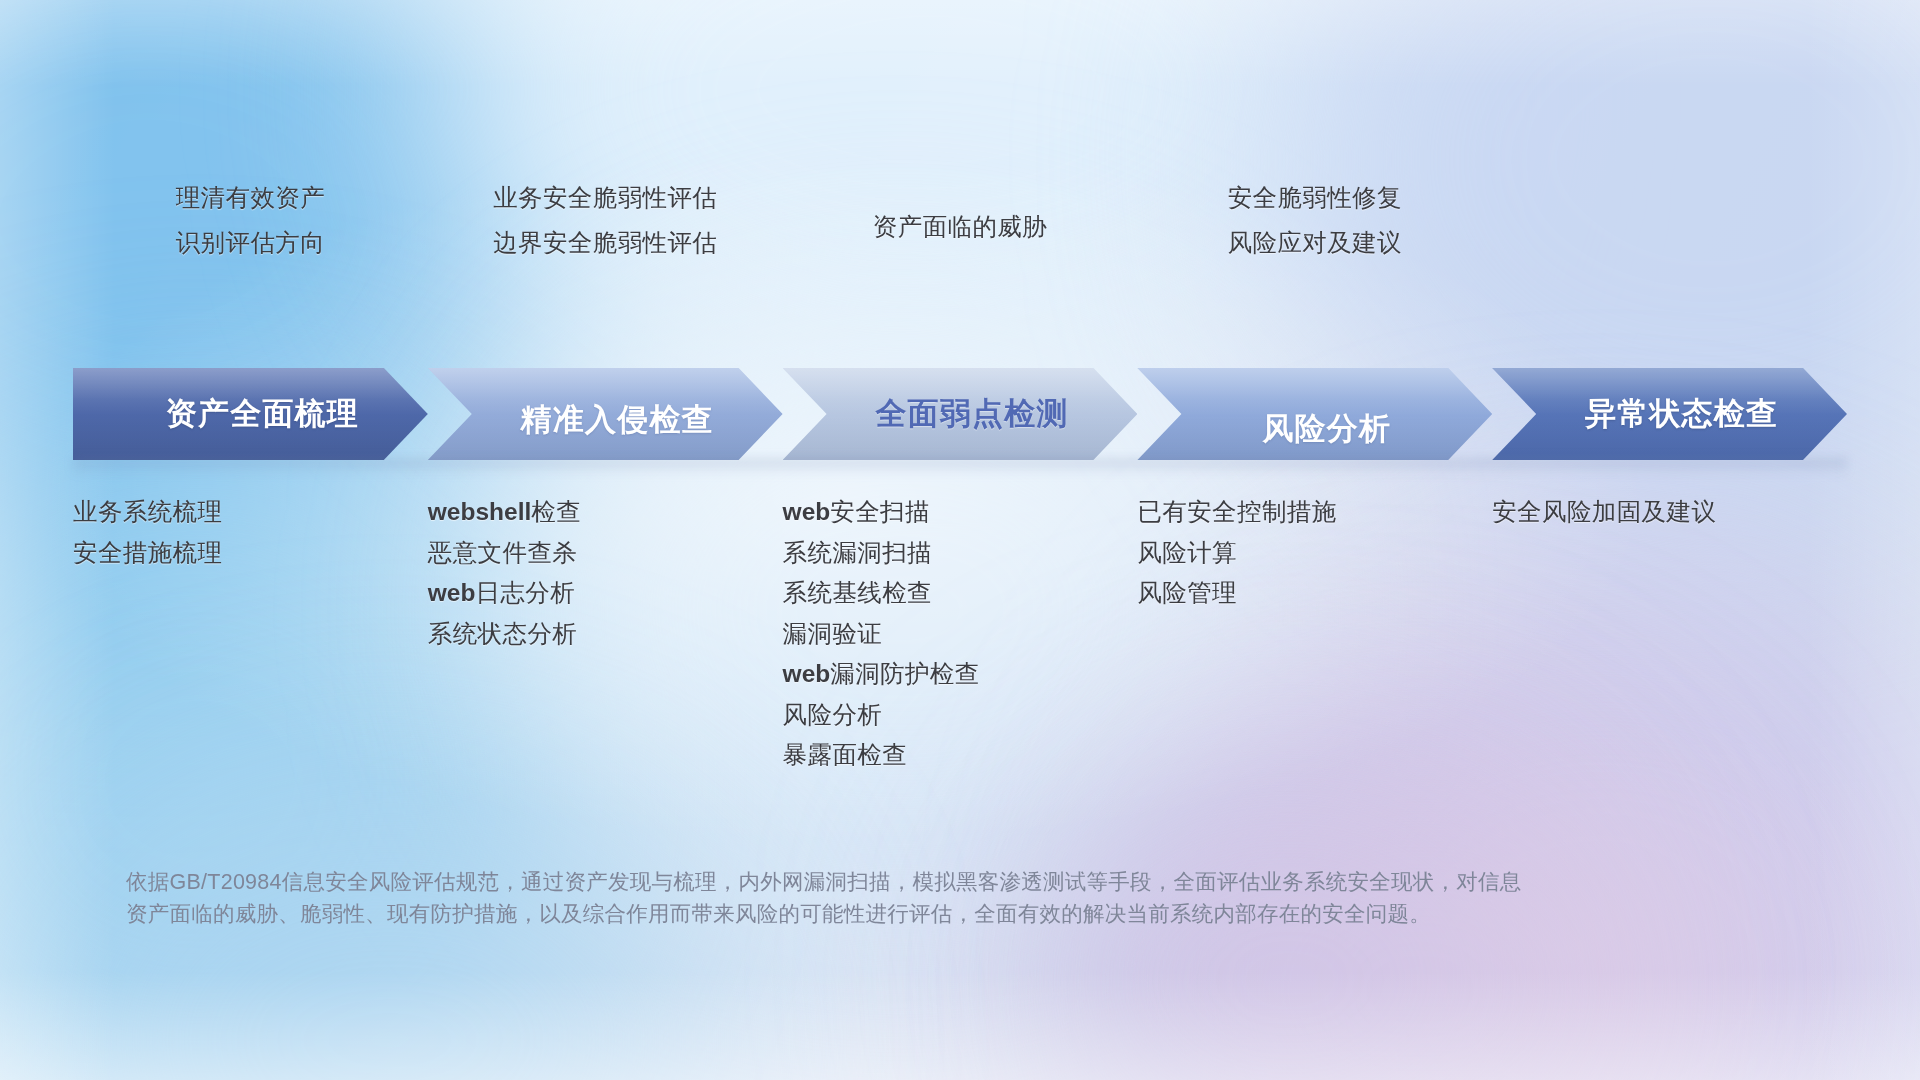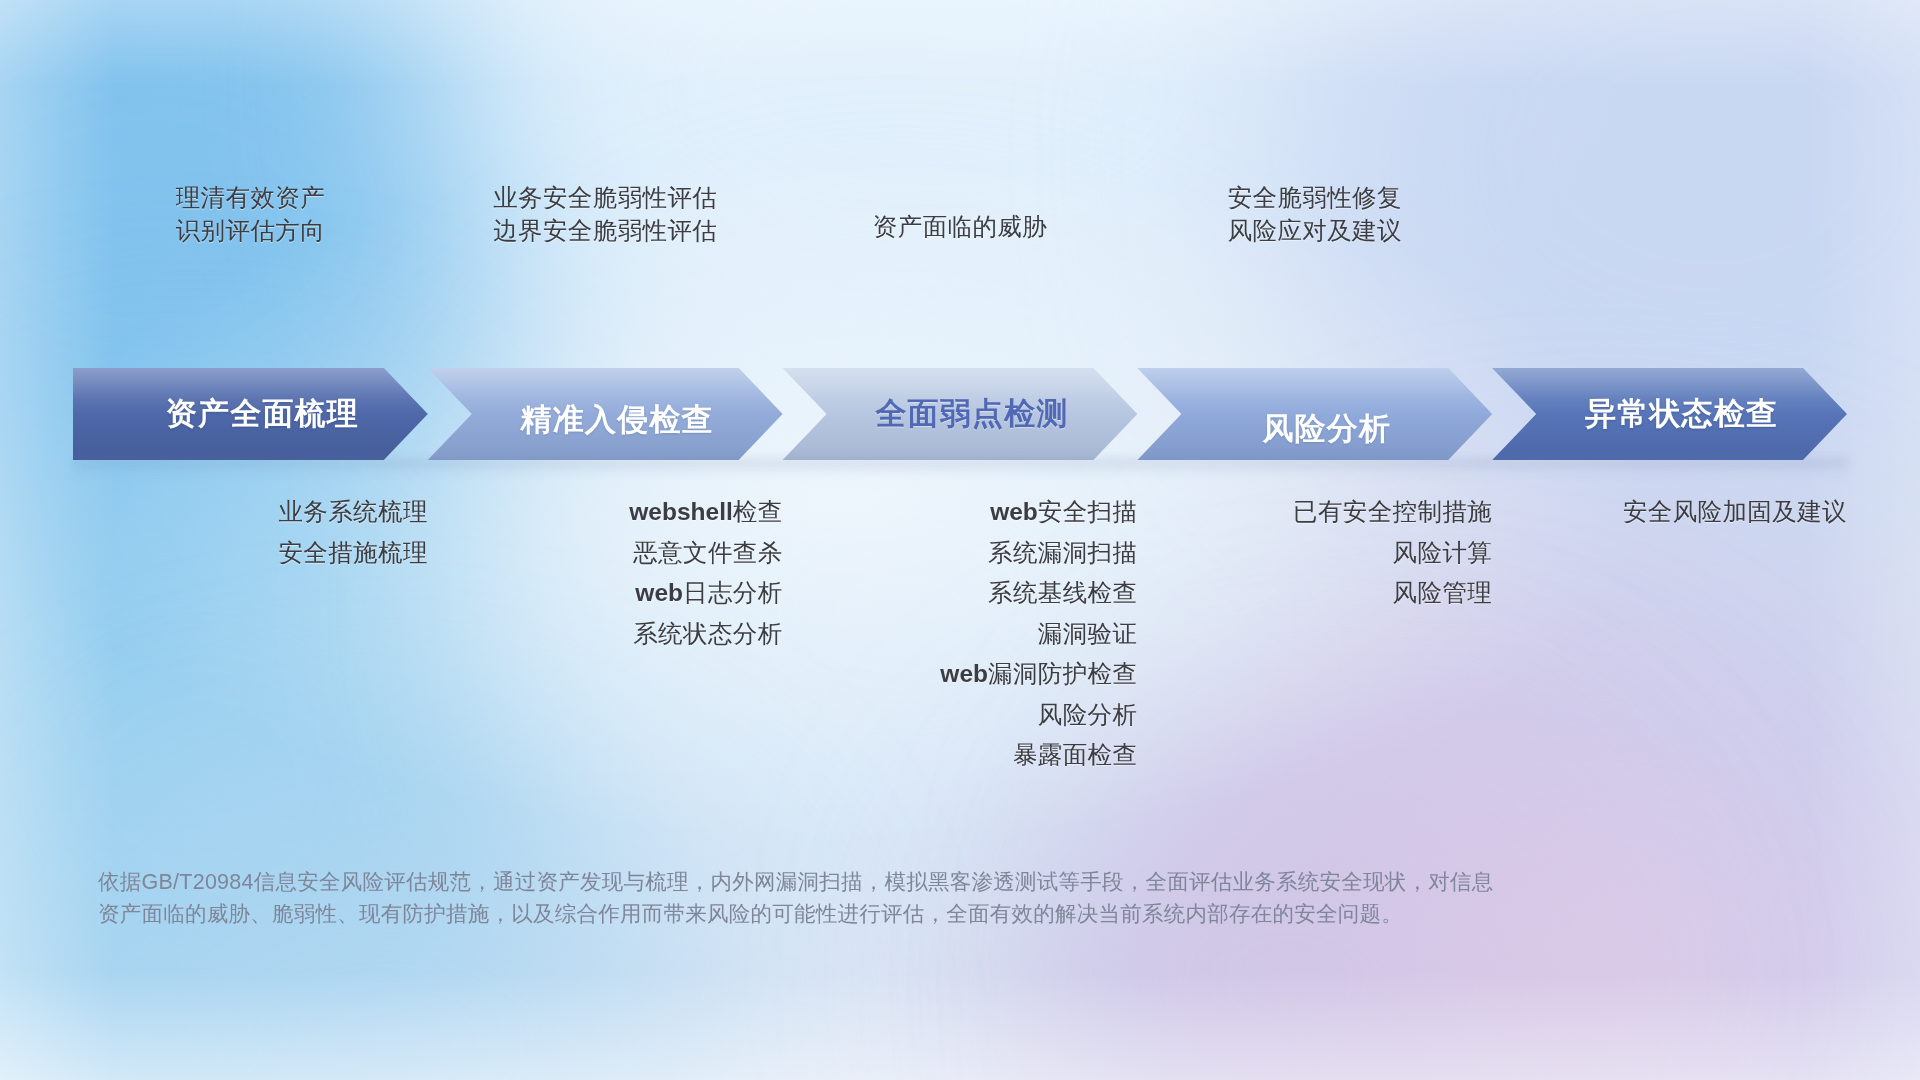--- a/index.html
+++ b/index.html
@@ -53,21 +53,21 @@
   
   .grid5 {
     position:absolute;
     left:73px; width:1774px;
     display:grid;
     grid-template-columns:repeat(5, 1fr);
   }
 
   
   .top-rows { top:186px; }
-  .col-top { display:flex; flex-direction:column; align-items:center; gap:8px; }
+  .col-top { display:flex; flex-direction:column; align-items:center; gap:20px; }
   .bullet {
     font-size:24.5px;
     line-height:1.0;
     color:#3c3d42;
     letter-spacing:.4px;
     white-space:nowrap;
     text-shadow:0 1px 1px rgba(255,255,255,.55);
   }
   .bullet b { font-weight:700; letter-spacing:0; }
 
@@ -115,32 +115,32 @@
 
   
   .band-shadow {
     position:absolute; left:73px; width:1774px; top:458px; height:18px; z-index:1;
     background:linear-gradient(180deg, rgba(110,130,175,.22), rgba(110,130,175,0));
     filter:blur(5px);
   }
 
   
   .bottom-rows { top:500px; align-items:start; }
-  .col-bot { display:flex; flex-direction:column; align-items:flex-end; gap:16px; }
+  .col-bot { display:flex; flex-direction:column; align-items:flex-start; gap:16px; }
 
   
   .footer {
     position:absolute;
     left:98px; top:866px; width:1650px;
     font-size:21.5px;
     line-height:1.50;
     color:#7f8699;
     letter-spacing:.25px;
   }
-  .footer p { text-indent:0; }
+  .footer p { text-indent:0;margin-left:28px; }
 </style>
 </head>
 <body>
 
 <div id="bg">
   <div class="layer bg-base"></div>
   <div class="bg-blob blob-a"></div>
   <div class="bg-blob blob-b"></div>
   <div class="bg-blob blob-c"></div>
   <div class="bg-blob blob-d"></div>

